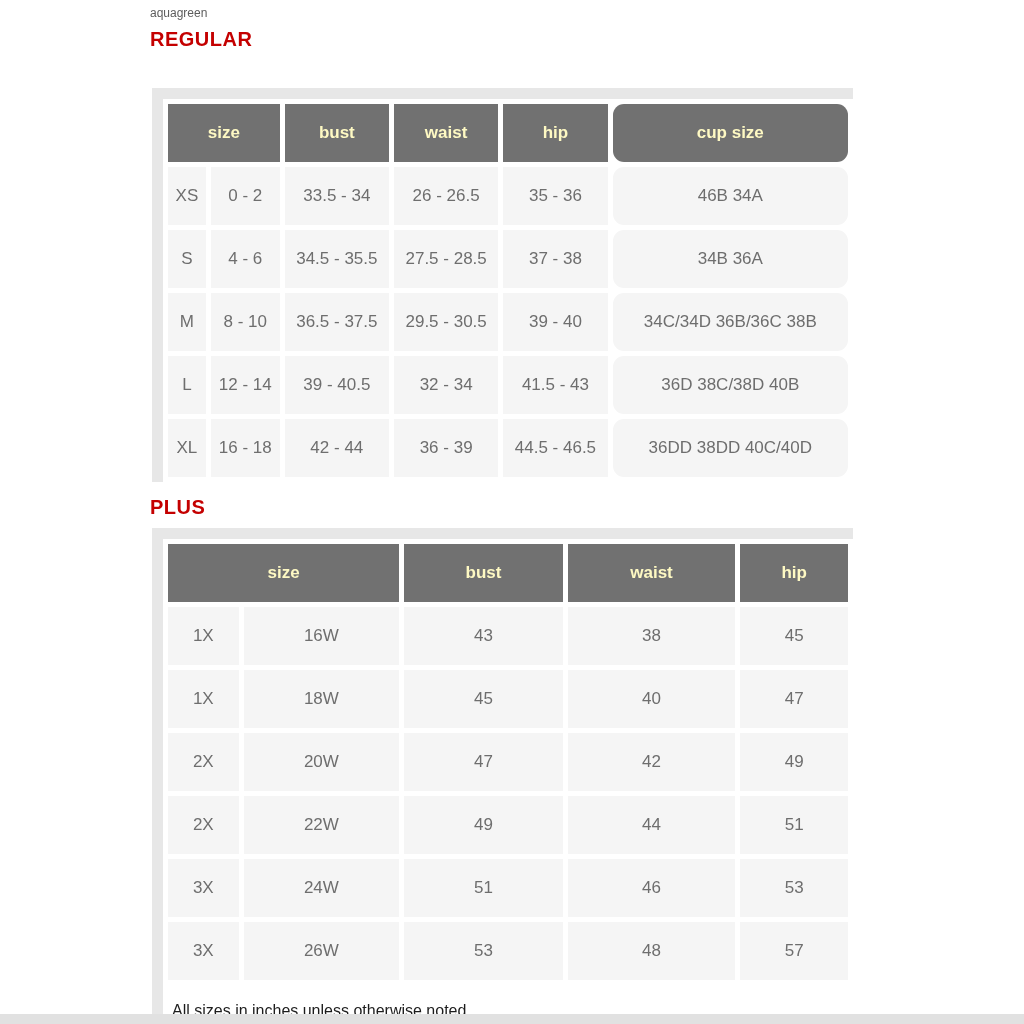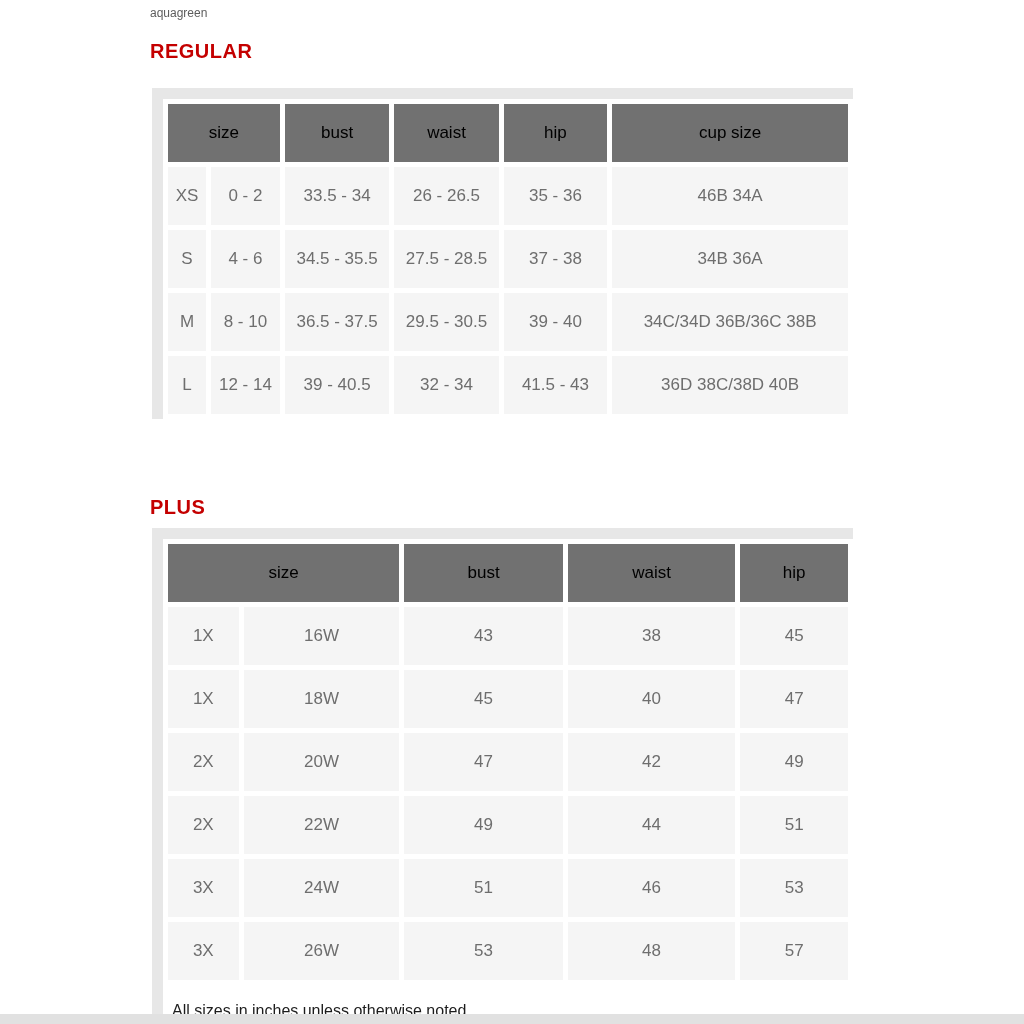--- a/index.html
+++ b/index.html
@@ -7,21 +7,21 @@
     width:1024px;height:1024px;position:relative;background:#ffffff;
     font-family:"Liberation Sans","DejaVu Sans",sans-serif;overflow:hidden;
   }
   .color-label{
     position:absolute;left:150px;top:6px;font-size:12px;color:#5c5c5c;
   }
   .section-title{
     position:absolute;left:150px;font-size:20px;font-weight:bold;color:#c40000;
     letter-spacing:0.5px;
   }
-  #title-regular{top:40px;}
+  #title-regular{top:28px;}
   #title-plus{top:496px;}
   .table-frame{
     position:absolute;left:152px;
     border-left:11px solid #e7e7e7;border-top:11px solid #e7e7e7;
     width:690px;overflow:hidden;
   }
   #regular-frame{top:88px;}
   #plus-wrap{
     position:absolute;left:152px;top:528px;width:690px;
     border-left:11px solid #e7e7e7;
@@ -31,25 +31,25 @@
   }
   table.size-table{
     border-collapse:separate;border-spacing:5px;table-layout:fixed;
   }
   table.size-table th, table.size-table td{
     background:#f5f5f5;color:#6e6e6e;font-size:17px;font-weight:normal;
     text-align:center;vertical-align:middle;padding:0;height:58px;
     white-space:nowrap;overflow:hidden;
   }
   table.size-table th{
-    background:#717171;color:#000000;font-weight:normal;
+    background:#717171;color:#fef9c3;font-weight:bold;
   }
   
   .rc1{width:39px;} .rc2{width:70px;} .rc3{width:106px;}
-  .rc4{width:106px;} .rc5{width:106px;} .rc6{width:240px;}
+  .rc4{width:106px;} .rc5{width:106px;} .rc6{width:240px;border-radius:11px;}
   
   .pc1{width:72px;} .pc2{width:159px;} .pc3{width:162px;}
   .pc4{width:171px;} .pc5{width:110px;}
   #size-note{
     margin:17px 0 0 9px;font-size:16px;color:#1c1c1c;height:18px;
   }
   #bottom-bar{
     position:absolute;left:0;top:1014px;width:1024px;height:10px;
     background:#e1e1e1;
   }
@@ -95,20 +95,28 @@
       <td class="rc5">39 - 40</td>
       <td class="rc6">34C/34D 36B/36C 38B</td>
     </tr>
     <tr>
       <td class="rc1">L</td>
       <td class="rc2">12 - 14</td>
       <td class="rc3">39 - 40.5</td>
       <td class="rc4">32 - 34</td>
       <td class="rc5">41.5 - 43</td>
       <td class="rc6">36D 38C/38D 40B</td>
+    </tr>
+    <tr>
+      <td class="rc1">XL</td>
+      <td class="rc2">16 - 18</td>
+      <td class="rc3">42 - 44</td>
+      <td class="rc4">36 - 39</td>
+      <td class="rc5">44.5 - 46.5</td>
+      <td class="rc6">36DD 38DD 40C/40D</td>
     </tr>
   </tbody>
     </table>
 </div>
 
 <div class="section-title" id="title-plus">PLUS</div>
 
 <div id="plus-wrap">
   <div id="plus-clip">
     <table class="size-table">

